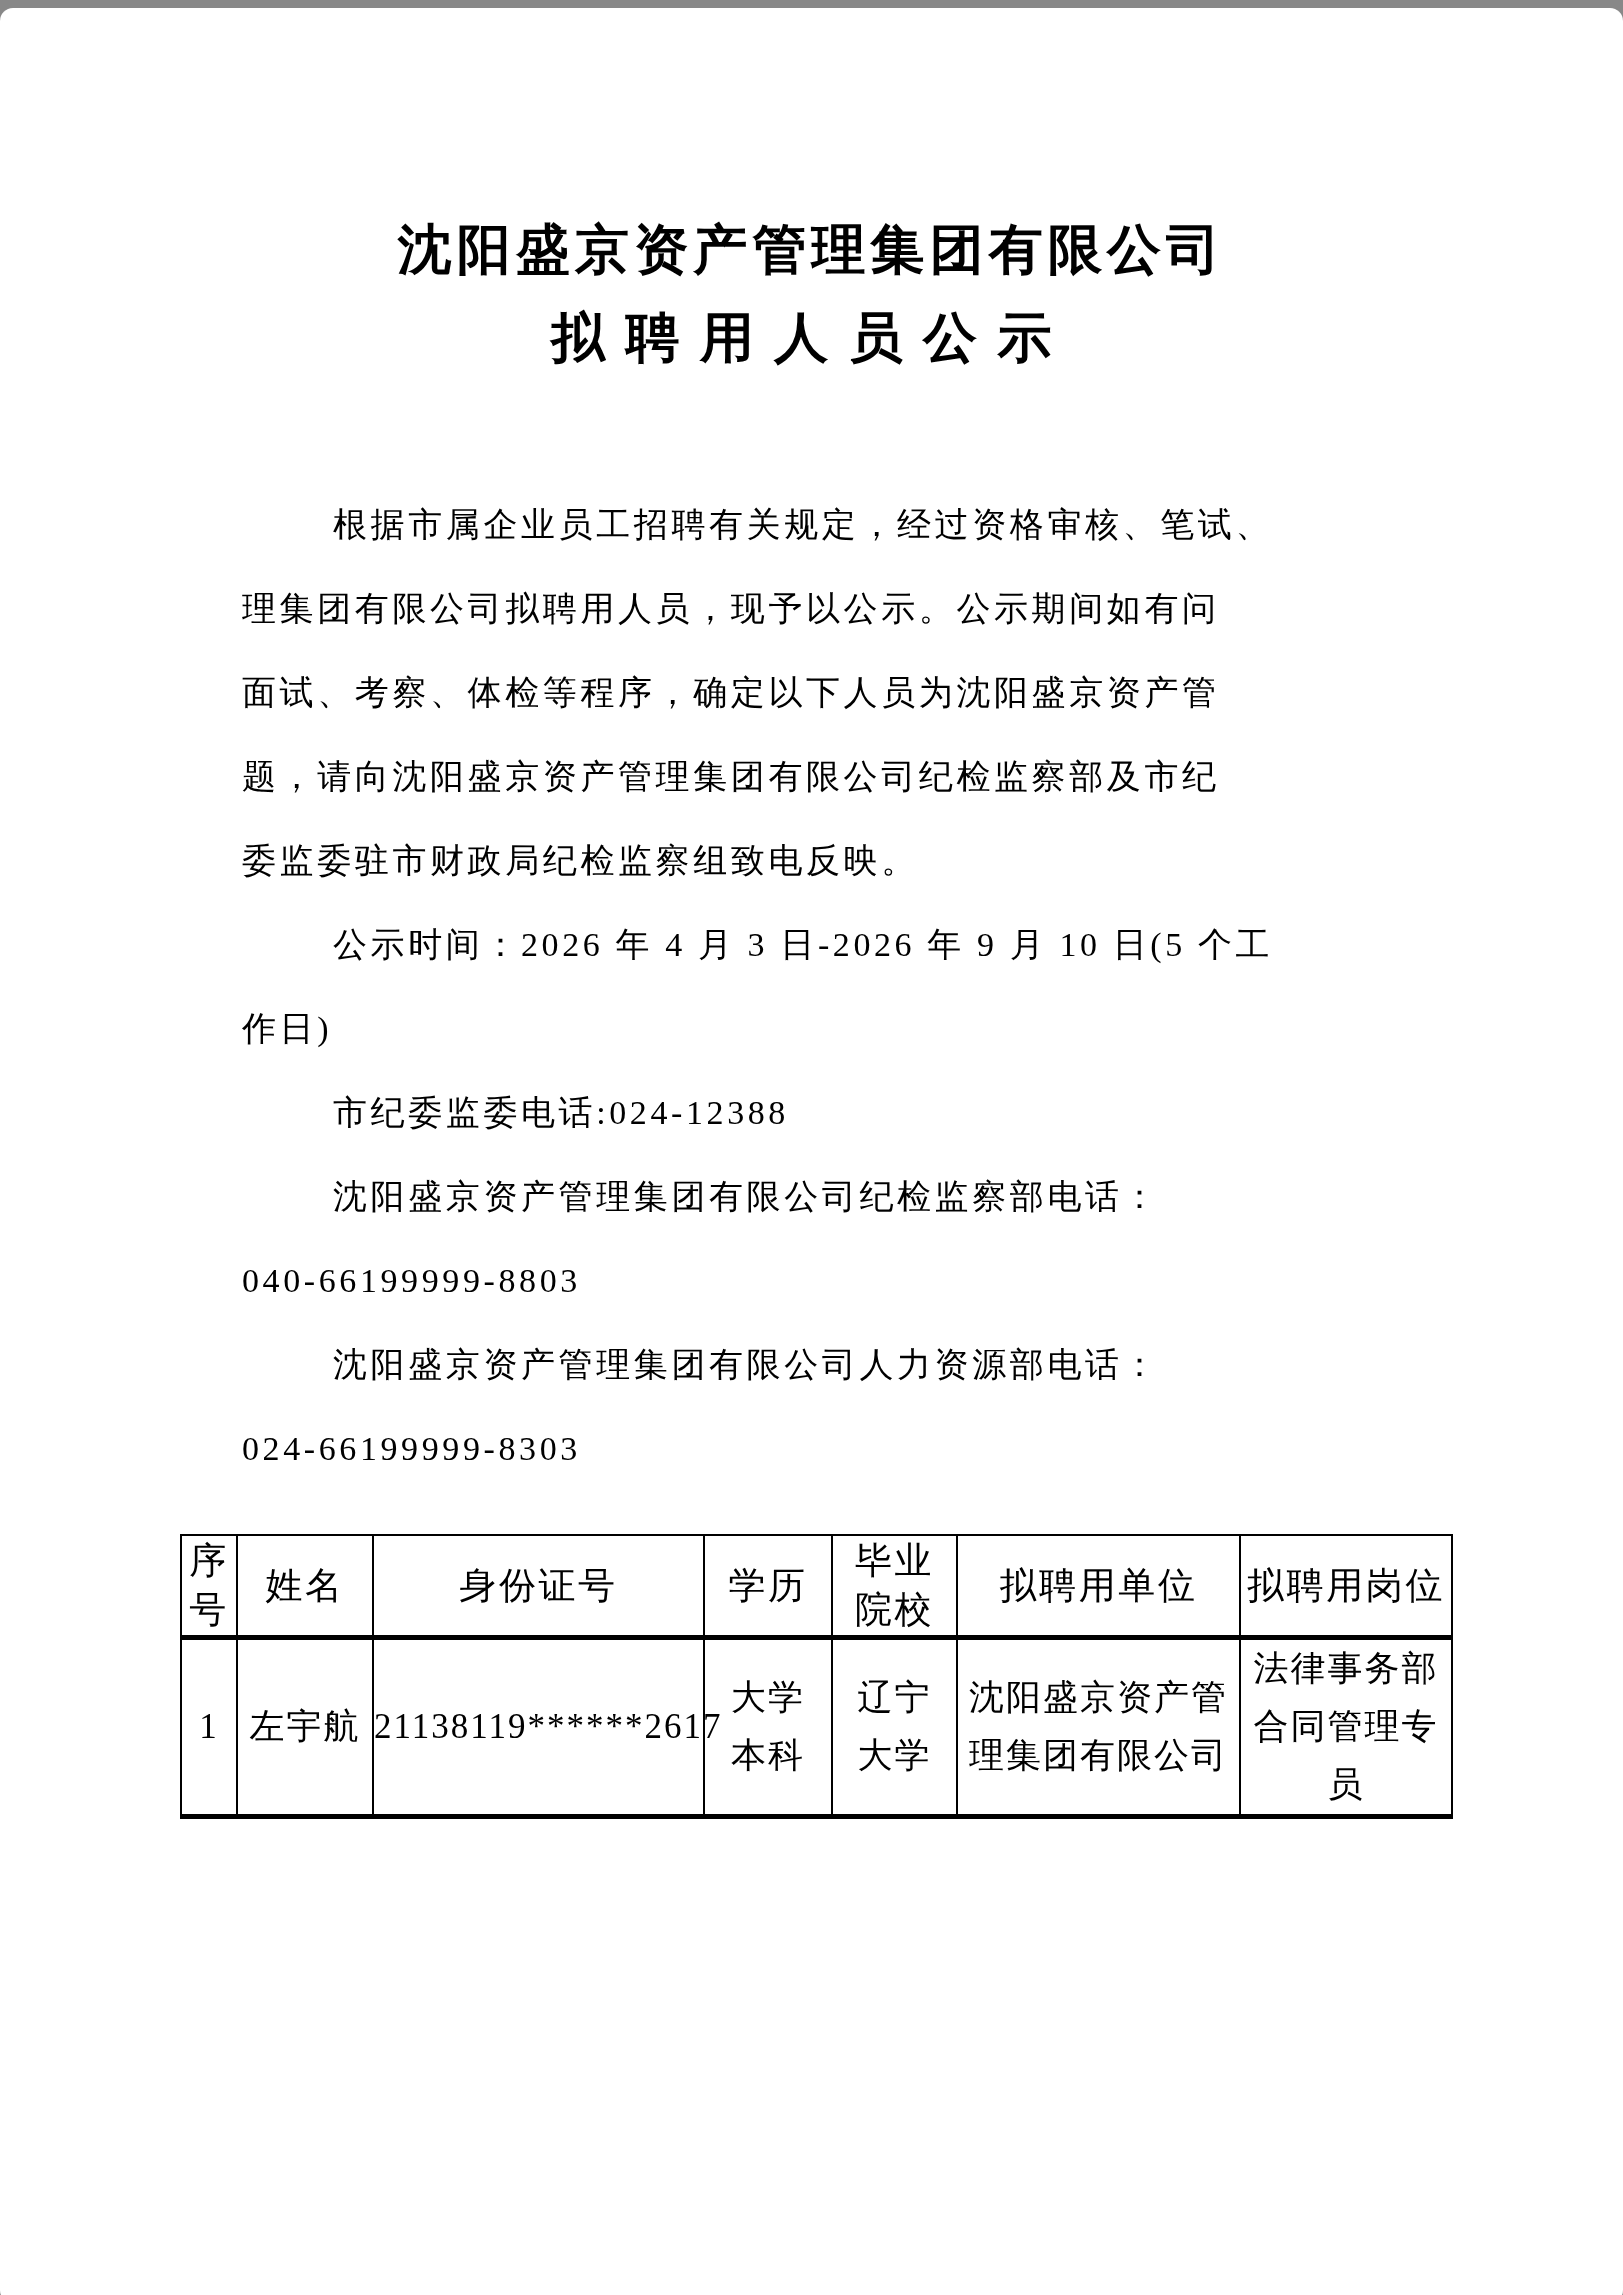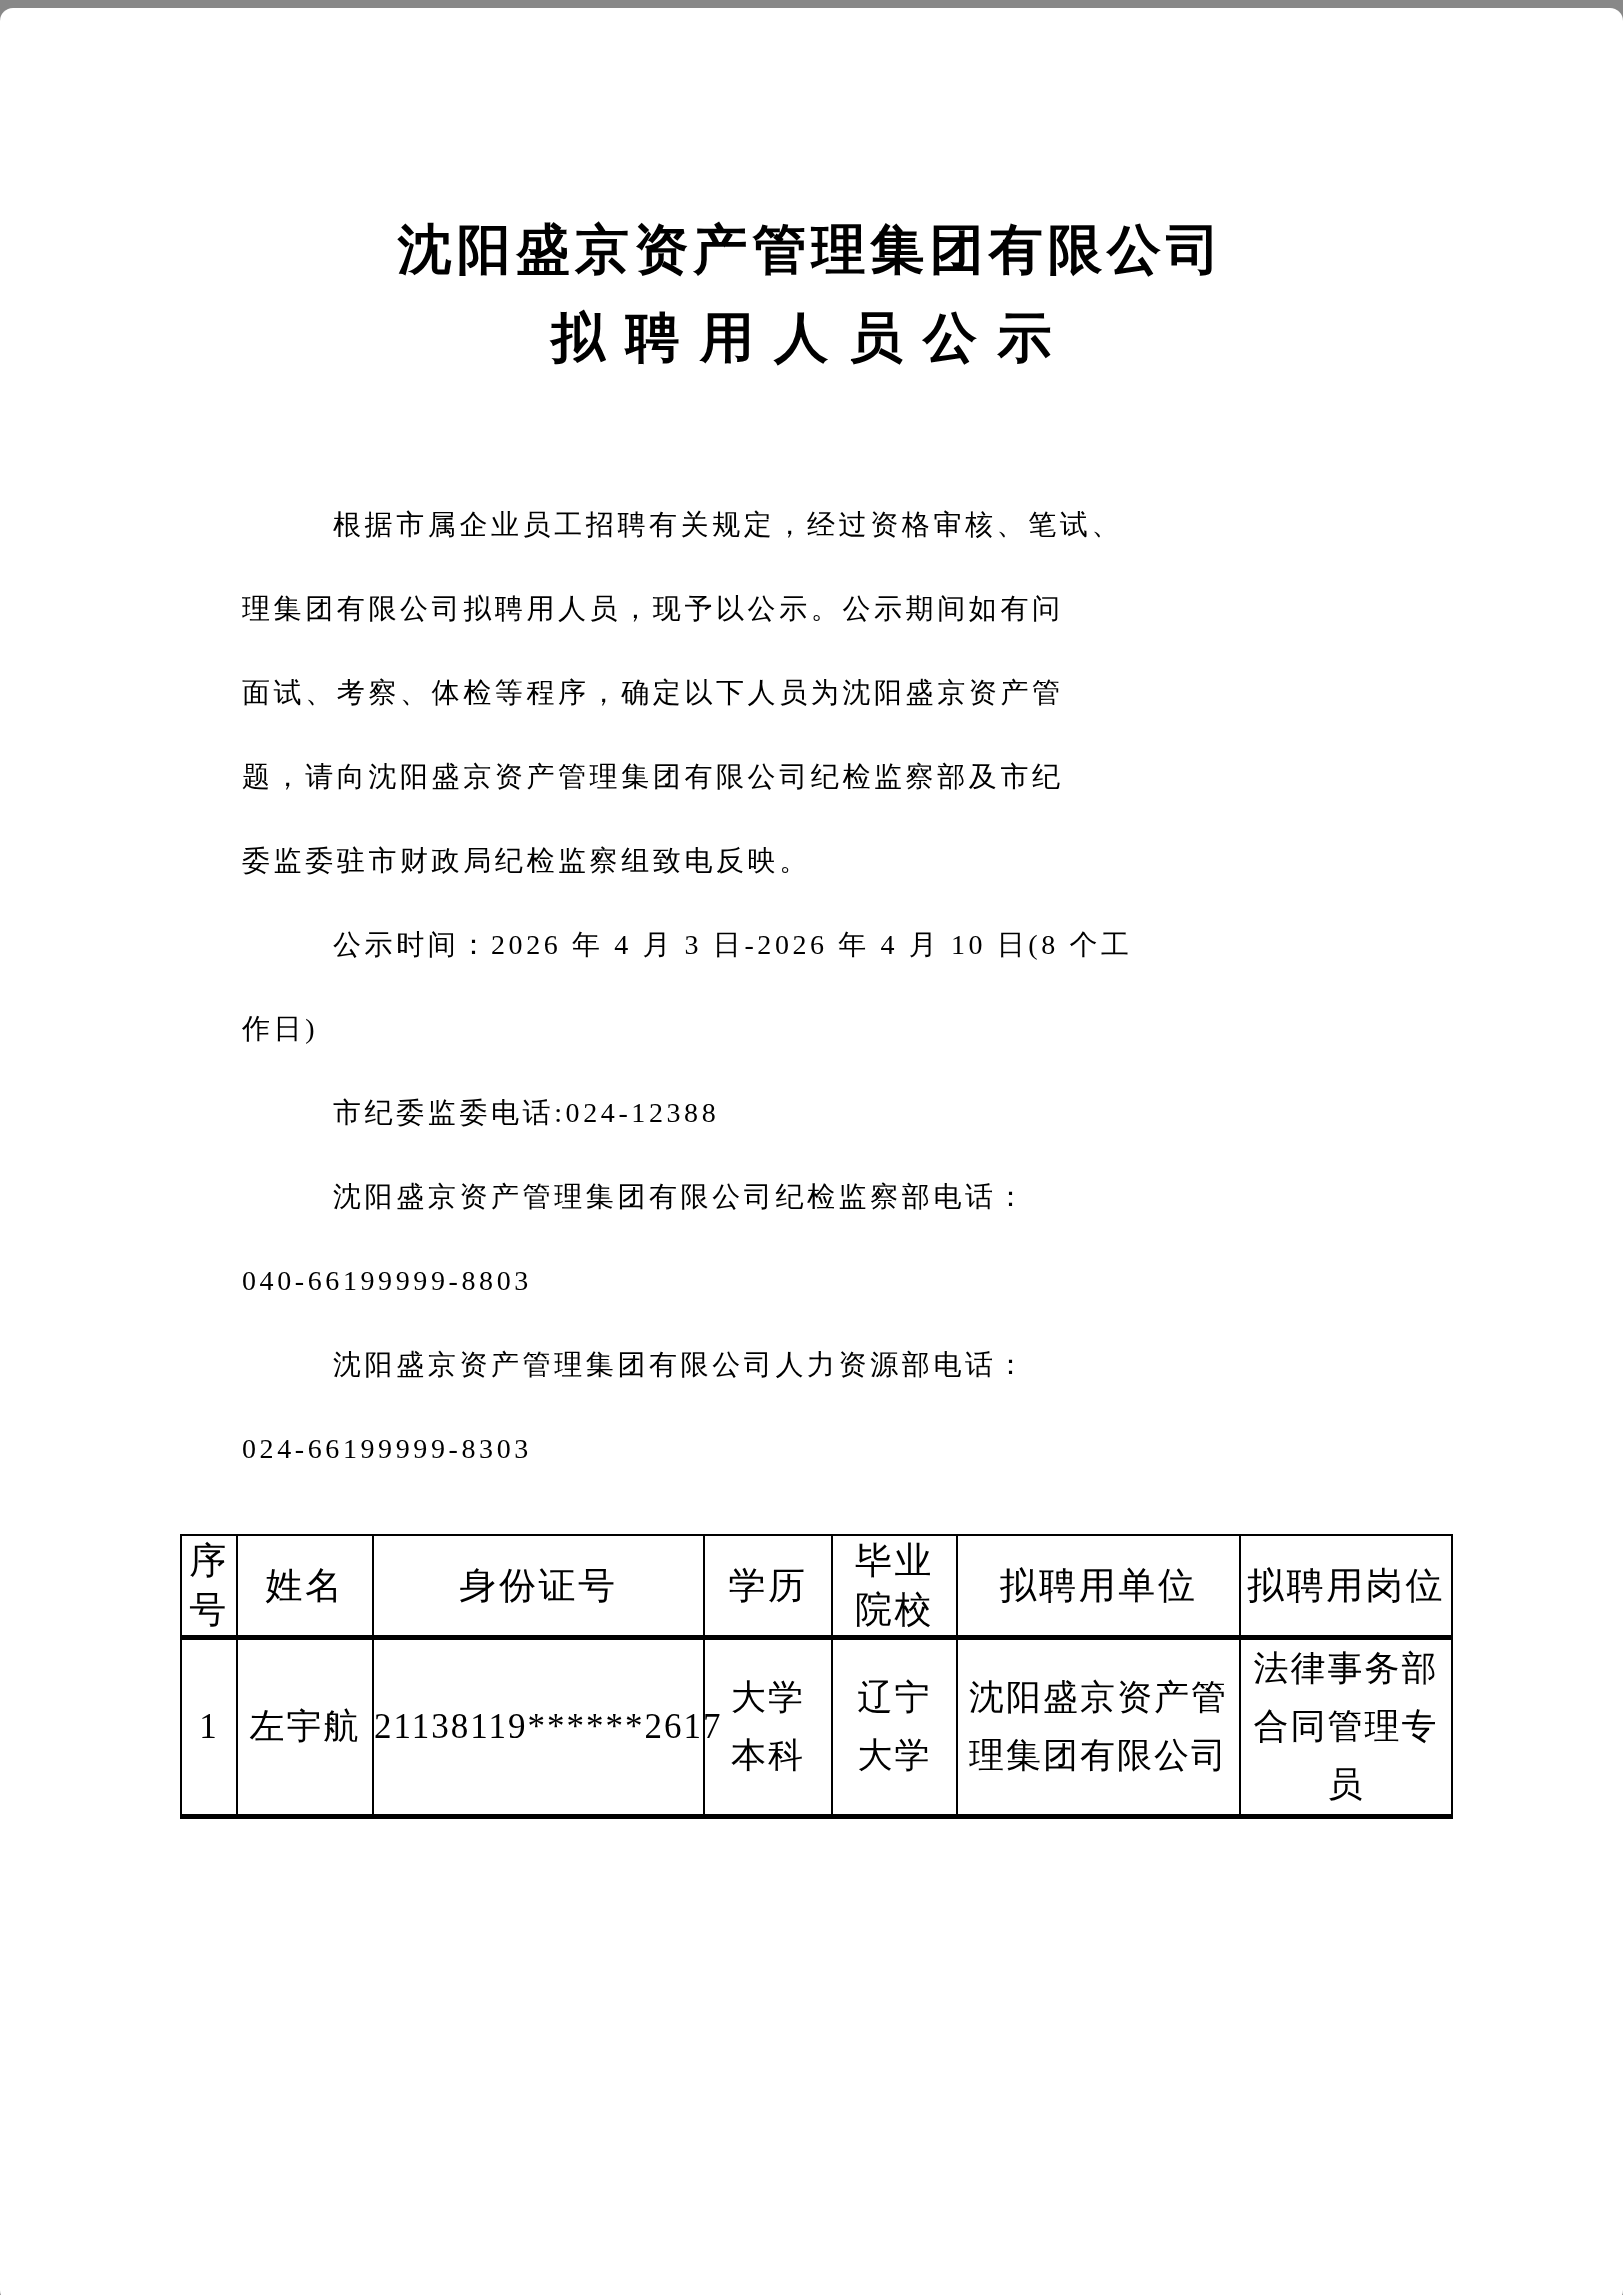--- a/index.html
+++ b/index.html
@@ -21,21 +21,21 @@
     text-align: center;
     font-weight: bold;
     font-size: 54px;
     line-height: 88px;
   }
   .title-line1 { letter-spacing: 5.1px; }
   .title-line2 { letter-spacing: 20.4px; }
   
   .doc-body {
     margin: 101px 235px 0 242px;
-    font-size: 28px;
+    font-size: 34px;
     line-height: 84px;
     letter-spacing: 3.6px;
   }
   .line { white-space: pre; }
   .line.indent { text-indent: 91px; }
   
   .roster-table {
     border-collapse: collapse;
     table-layout: fixed;
     margin: 43px 0 0 180px;
@@ -79,21 +79,21 @@
     <div class="title-line1">沈阳盛京资产管理集团有限公司</div>
     <div class="title-line2">拟聘用人员公示</div>
   </div>
 
   <div class="doc-body">
     <div class="line indent">根据市属企业员工招聘有关规定，经过资格审核、笔试、</div>
     <div class="line">理集团有限公司拟聘用人员，现予以公示。公示期间如有问</div>
     <div class="line">面试、考察、体检等程序，确定以下人员为沈阳盛京资产管</div>
     <div class="line">题，请向沈阳盛京资产管理集团有限公司纪检监察部及市纪</div>
     <div class="line">委监委驻市财政局纪检监察组致电反映。</div>
-    <div class="line indent">公示时间：2026 年 4 月 3 日-2026 年 4 月 10 日(8 个工</div>
+    <div class="line indent">公示时间：2026 年 4 月 3 日-2026 年 9 月 10 日(5 个工</div>
     <div class="line">作日)</div>
     <div class="line indent">市纪委监委电话:024-12388</div>
     <div class="line indent">沈阳盛京资产管理集团有限公司纪检监察部电话：</div>
     <div class="line">040-66199999-8803</div>
     <div class="line indent">沈阳盛京资产管理集团有限公司人力资源部电话：</div>
     <div class="line">024-66199999-8303</div>
   </div>
 
   <table class="roster-table">
     <colgroup>

